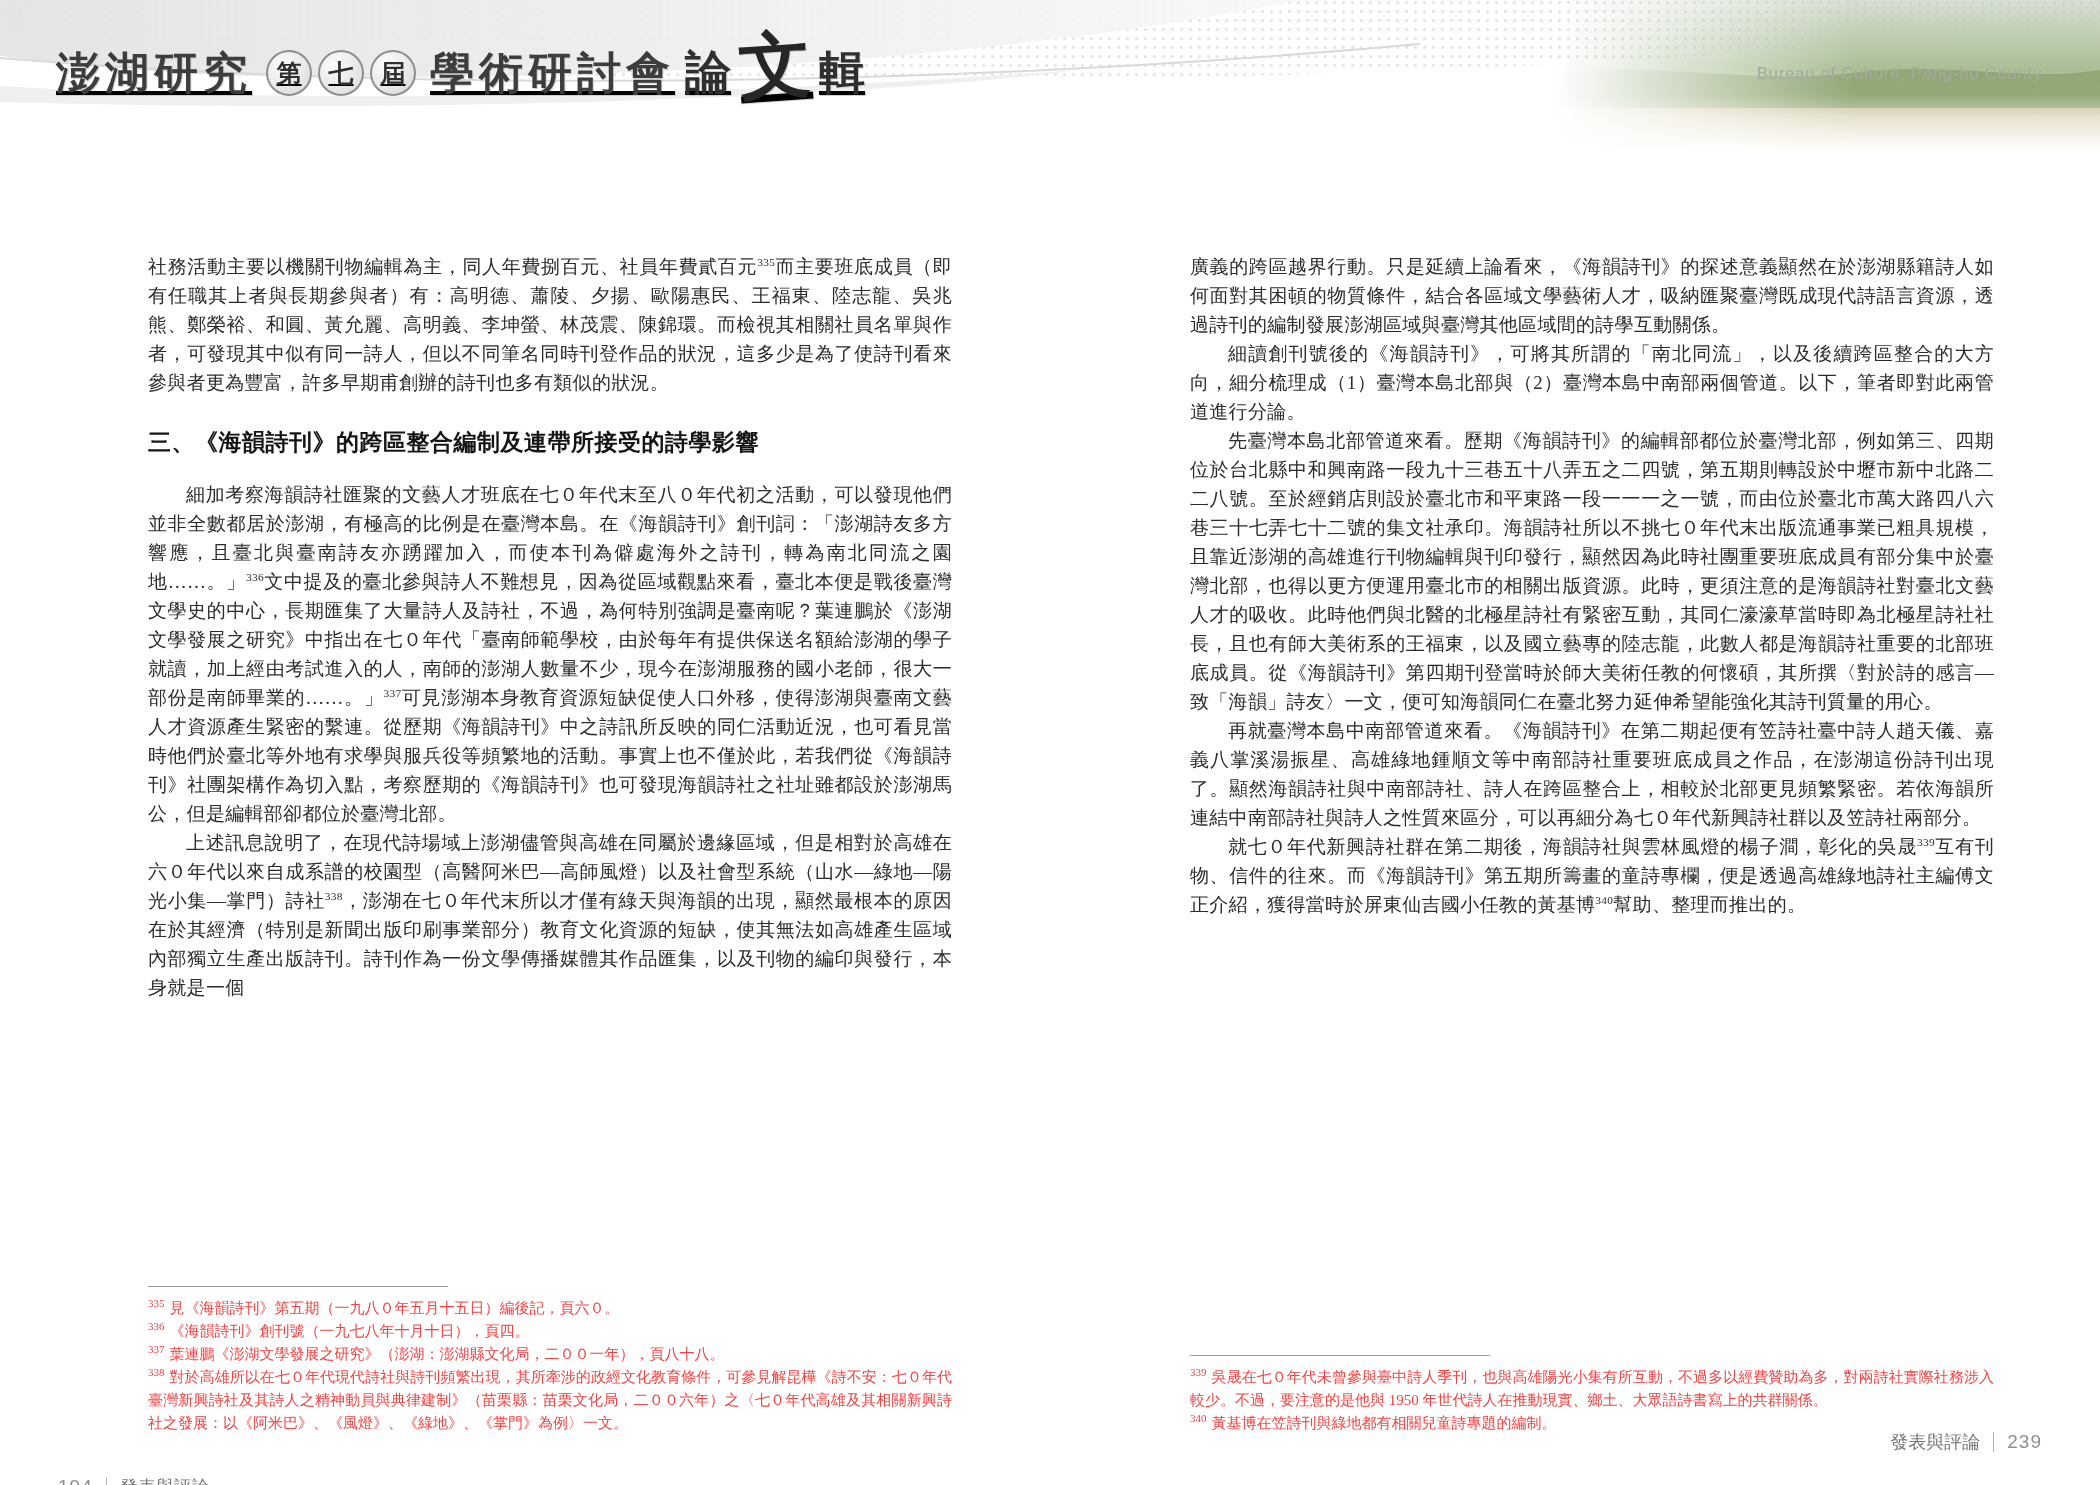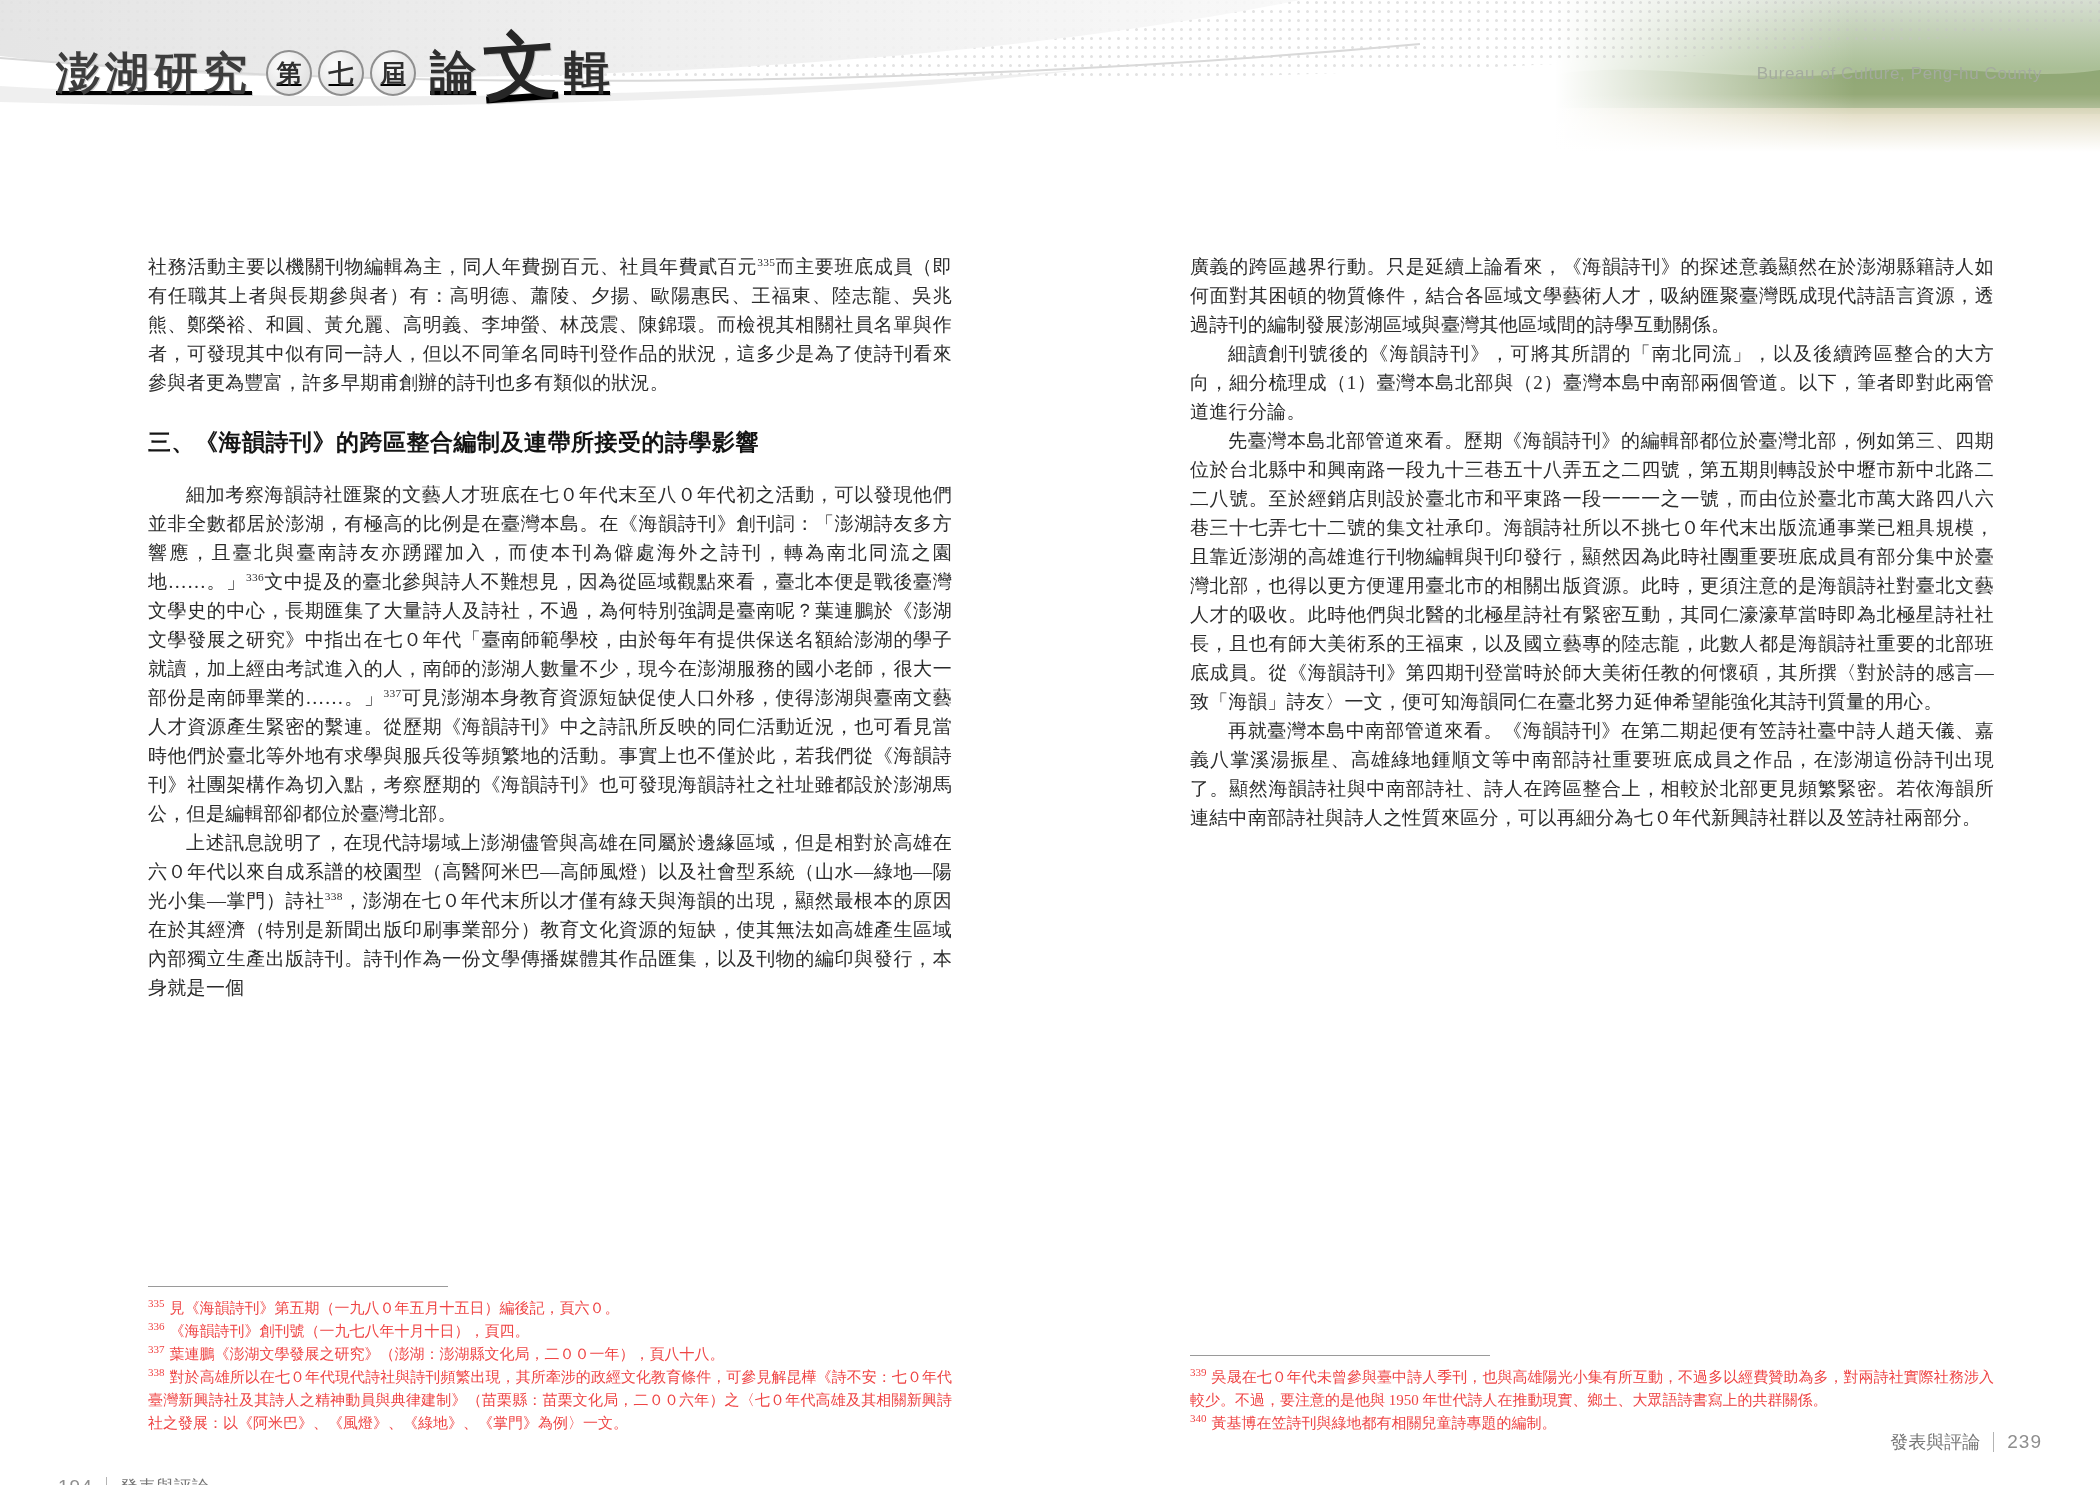--- a/index.html
+++ b/index.html
@@ -146,20 +146,21 @@
       <path d="M0,58 C430,94 960,86 1420,44" fill="none" stroke="#d9d9d9" stroke-width="2"></path>
     </svg>
 
     <div class="title-block">
       <span class="t-main">澎湖研究</span>
       <span class="badges">
         <span class="badge">第</span>
         <span class="badge">七</span>
         <span class="badge">屆</span>
       </span>
+      <span class="t-main">學術研討會</span>
       <span class="t-lun">論</span>
       <span class="t-wen">文</span>
       <span class="t-ji">輯</span>
     </div>
 
     <div class="bureau">Bureau of Culture, Peng-hu County</div>
   </div>
 
   <section class="page left">
     <div class="body">
@@ -184,20 +185,21 @@
       </p>
     </div>
   </section>
 
   <section class="page right">
     <div class="body">
       <p class="para">廣義的跨區越界行動。只是延續上論看來，《海韻詩刊》的探述意義顯然在於澎湖縣籍詩人如何面對其困頓的物質條件，結合各區域文學藝術人才，吸納匯聚臺灣既成現代詩語言資源，透過詩刊的編制發展澎湖區域與臺灣其他區域間的詩學互動關係。</p>
       <p class="para indent">細讀創刊號後的《海韻詩刊》，可將其所謂的「南北同流」，以及後續跨區整合的大方向，細分梳理成（1）臺灣本島北部與（2）臺灣本島中南部兩個管道。以下，筆者即對此兩管道進行分論。</p>
       <p class="para indent">先臺灣本島北部管道來看。歷期《海韻詩刊》的編輯部都位於臺灣北部，例如第三、四期位於台北縣中和興南路一段九十三巷五十八弄五之二四號，第五期則轉設於中壢市新中北路二二八號。至於經銷店則設於臺北市和平東路一段一一一之一號，而由位於臺北市萬大路四八六巷三十七弄七十二號的集文社承印。海韻詩社所以不挑七０年代末出版流通事業已粗具規模，且靠近澎湖的高雄進行刊物編輯與刊印發行，顯然因為此時社團重要班底成員有部分集中於臺灣北部，也得以更方便運用臺北市的相關出版資源。此時，更須注意的是海韻詩社對臺北文藝人才的吸收。此時他們與北醫的北極星詩社有緊密互動，其同仁濠濠草當時即為北極星詩社社長，且也有師大美術系的王福東，以及國立藝專的陸志龍，此數人都是海韻詩社重要的北部班底成員。從《海韻詩刊》第四期刊登當時於師大美術任教的何懷碩，其所撰〈對於詩的感言—致「海韻」詩友〉一文，便可知海韻同仁在臺北努力延伸希望能強化其詩刊質量的用心。</p>
       <p class="para indent">再就臺灣本島中南部管道來看。《海韻詩刊》在第二期起便有笠詩社臺中詩人趙天儀、嘉義八掌溪湯振星、高雄綠地鍾順文等中南部詩社重要班底成員之作品，在澎湖這份詩刊出現了。顯然海韻詩社與中南部詩社、詩人在跨區整合上，相較於北部更見頻繁緊密。若依海韻所連結中南部詩社與詩人之性質來區分，可以再細分為七０年代新興詩社群以及笠詩社兩部分。</p>
+      <p class="para indent">就七０年代新興詩社群在第二期後，海韻詩社與雲林風燈的楊子澗，彰化的吳晟<sup>339</sup>互有刊物、信件的往來。而《海韻詩刊》第五期所籌畫的童詩專欄，便是透過高雄綠地詩社主編傅文正介紹，獲得當時於屏東仙吉國小任教的黃基博<sup>340</sup>幫助、整理而推出的。</p>
     </div>
     <div class="footnotes">
       <div class="fn-rule"></div>
       <p class="fn">
         <sup>339</sup><span>吳晟在七０年代未曾參與臺中詩人季刊，也與高雄陽光小集有所互動，不過多以經費贊助為多，對兩詩社實際社務涉入較少。不過，要注意的是他與 1950 年世代詩人在推動現實、鄉土、大眾語詩書寫上的共群關係。</span>
       </p>
       <p class="fn">
         <sup>340</sup><span>黃基博在笠詩刊與綠地都有相關兒童詩專題的編制。</span>
       </p>
     </div>

